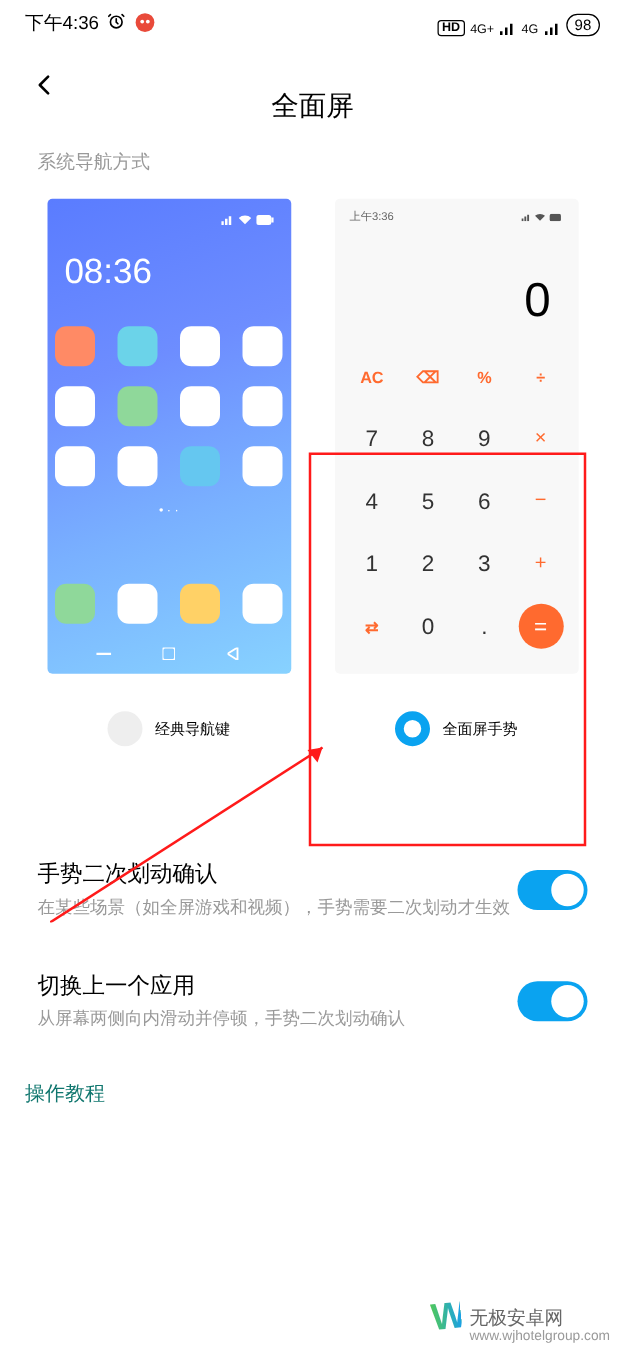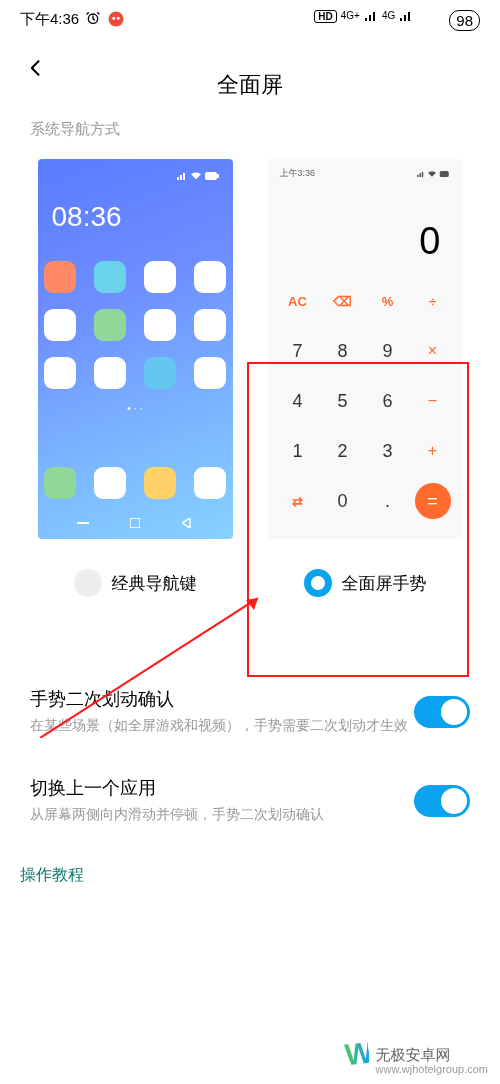--- a/index.html
+++ b/index.html
@@ -16,30 +16,29 @@
   .status-bar {
     height: 40px;
     display: flex;
     align-items: center;
     padding: 0 20px;
     font-size: 15px;
     color: #000;
     justify-content: space-between;
   }
   .status-left { display: flex; align-items: flex-start; gap: 6px; }
-  .status-right { display: flex; align-items: flex-start; gap: 4px; font-size: 13px; padding-left: 42px; }
+  .status-right { display: flex; align-items: flex-end; gap: 4px; font-size: 13px; padding-left: 42px; }
   .alarm-icon svg, .status-right svg { display: block; }
   .battery-pill {
     border: 1.5px solid #000;
     border-radius: 10px;
     padding: 1px 6px;
-    font-size: 15px;
+    font-size: 12px;
     display: inline-flex;
     align-items: center;
-    margin-left: 32px;
   }
   
   .page-header {
     position: relative;
     height: 60px;
     display: flex;
     align-items: flex-end;
     justify-content: center;
   }
   .back-btn {
@@ -172,21 +171,21 @@
     color: #fff;
   }
   .calc-btn.special { color: #ff6a2f; font-size: 13px; font-weight: 600; }
   
   .radio-row {
     display: flex;
     align-items: center;
     justify-content: center;
     gap: 10px;
     margin-top: 30px;
-    font-size: 17px;
+    font-size: 12px;
   }
   .radio-circle {
     width: 28px;
     height: 28px;
     border-radius: 50%;
   }
   .radio-off { background: #eeeeee; }
   .radio-on {
     border: 7px solid #0aa3f0;
     background: #fff;

